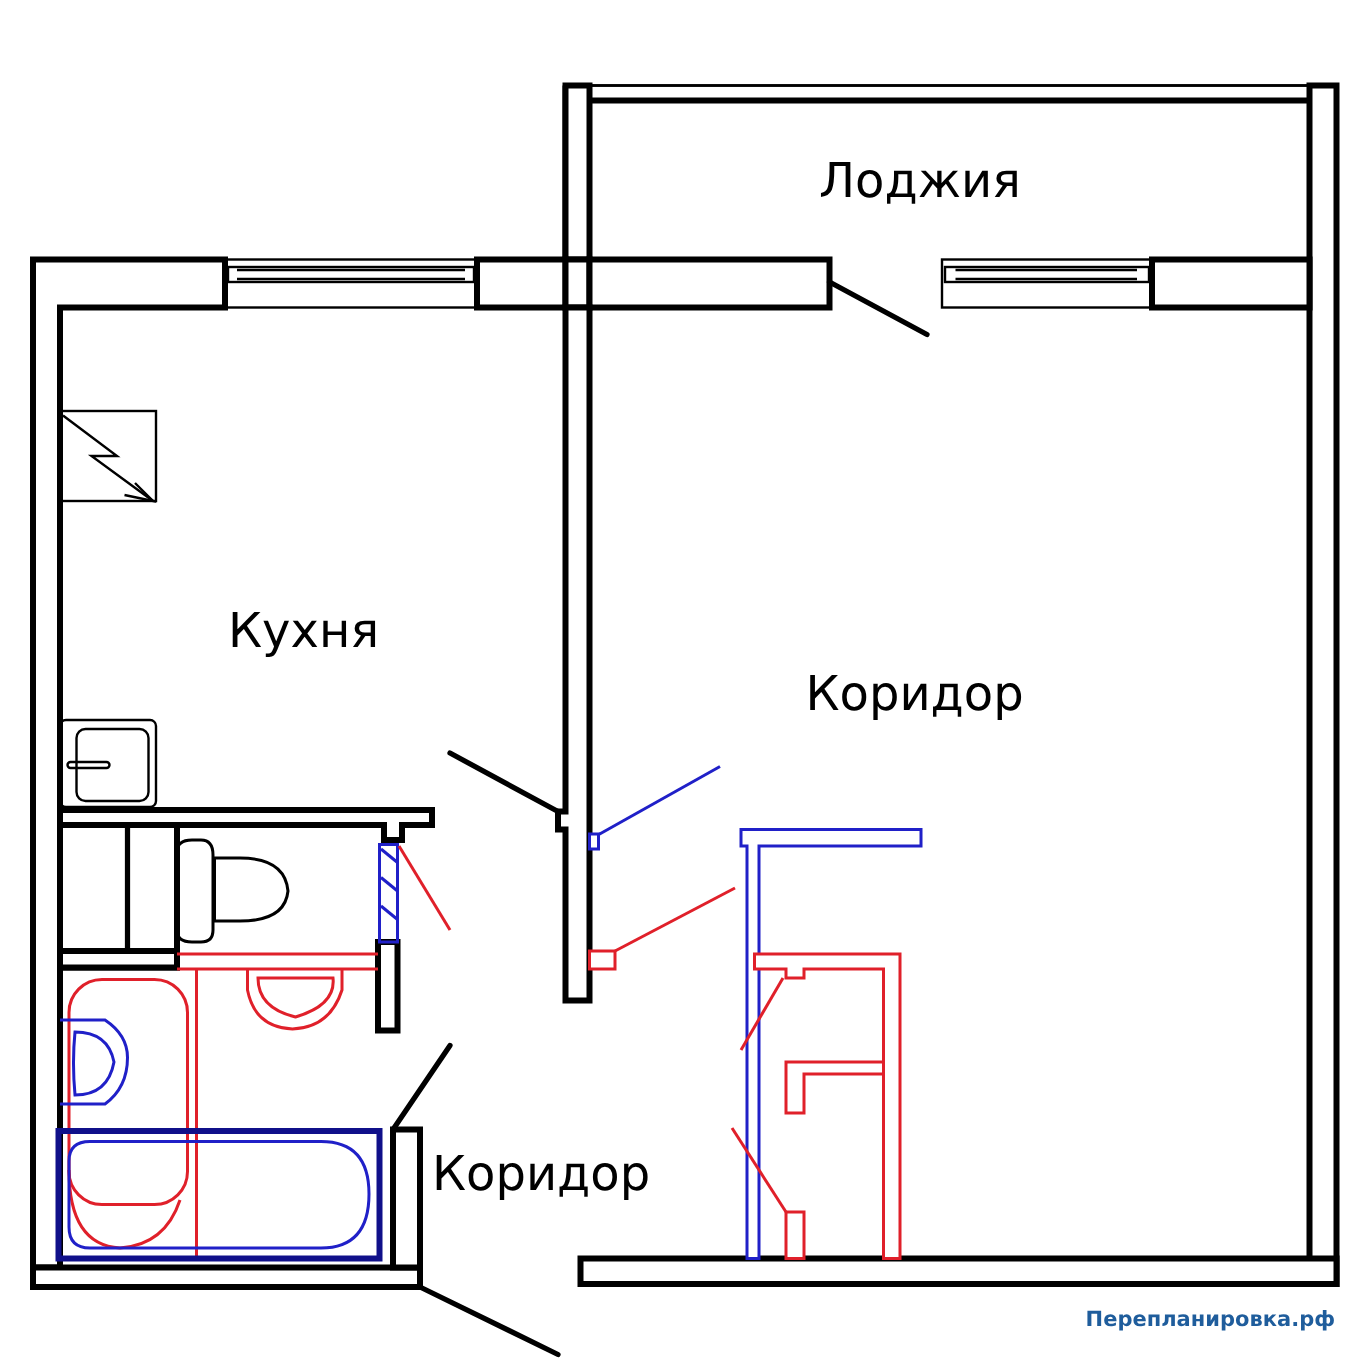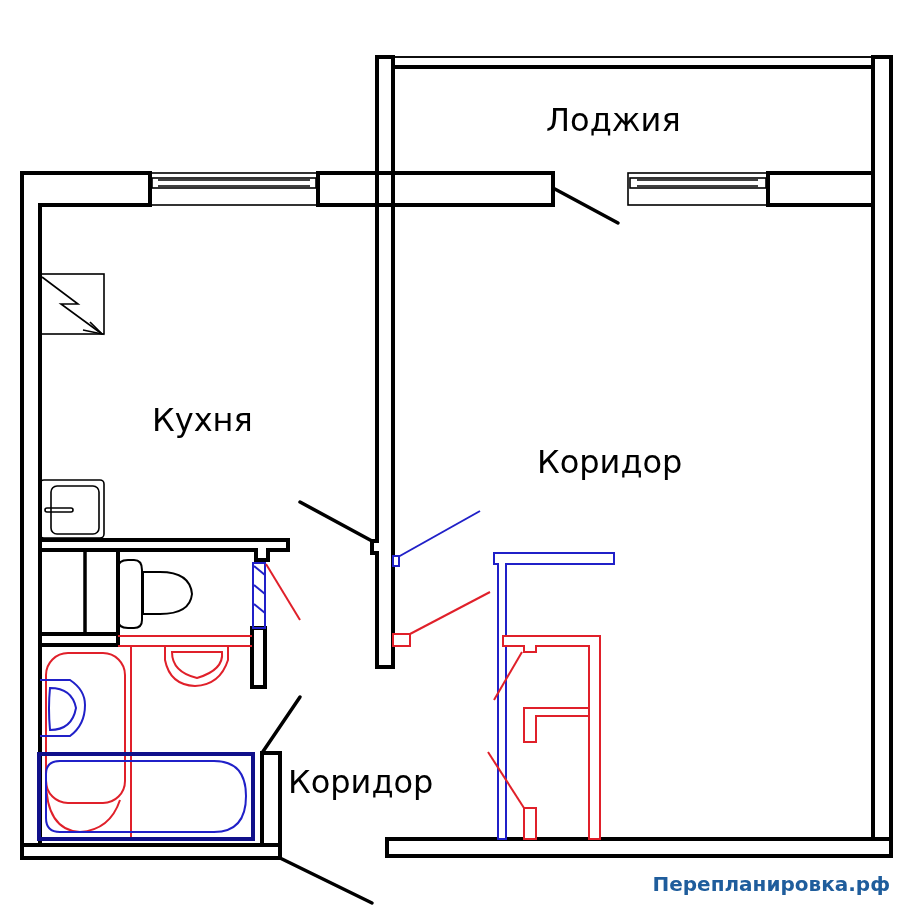--- a/index.html
+++ b/index.html
@@ -7,21 +7,21 @@
   svg.plan { position: absolute; left: 0; top: 0; }
   .wall { fill: #ffffff; stroke: #000000; stroke-width: 4; stroke-linejoin: miter; }
   .thin { fill: none; stroke: #000000; stroke-width: 1.6; }
   .door { stroke: #000000; stroke-width: 3.5; stroke-linecap: round; fill: none; }
   .red { fill: none; stroke: #e0202a; stroke-width: 2; }
   .redw { fill: #ffffff; stroke: #e0202a; stroke-width: 2; }
   .blue { fill: none; stroke: #2020c8; stroke-width: 2; }
   .bluew { fill: #ffffff; stroke: #2020c8; stroke-width: 2; }
   .navy { fill: none; stroke: #10108a; stroke-width: 4; }
   .label { position: absolute; font-family: "DejaVu Sans", sans-serif; color: #000000; font-size: 32px; white-space: nowrap; line-height: 1; }
-  .watermark { position: absolute; right: 20px; top: 872px; font-family: "DejaVu Sans", sans-serif; font-weight: bold; font-size: 20px; color: #1f5d9c; white-space: nowrap; }
+  .watermark { position: absolute; right: 20px; top: 872px; font-family: "DejaVu Sans", sans-serif; font-weight: bold; font-size: 14px; color: #1f5d9c; white-space: nowrap; }
 </style>
 </head>
 <body>
 
 <svg class="plan" width="910" height="910" viewBox="0 0 910 910" xmlns="http://www.w3.org/2000/svg">
 
   <g>
 
     <path class="thin" d="M377 57 H891 V856"></path>
     <path class="wall" d="M377 57 V173 M393 67 H873" style="fill:none"></path>

